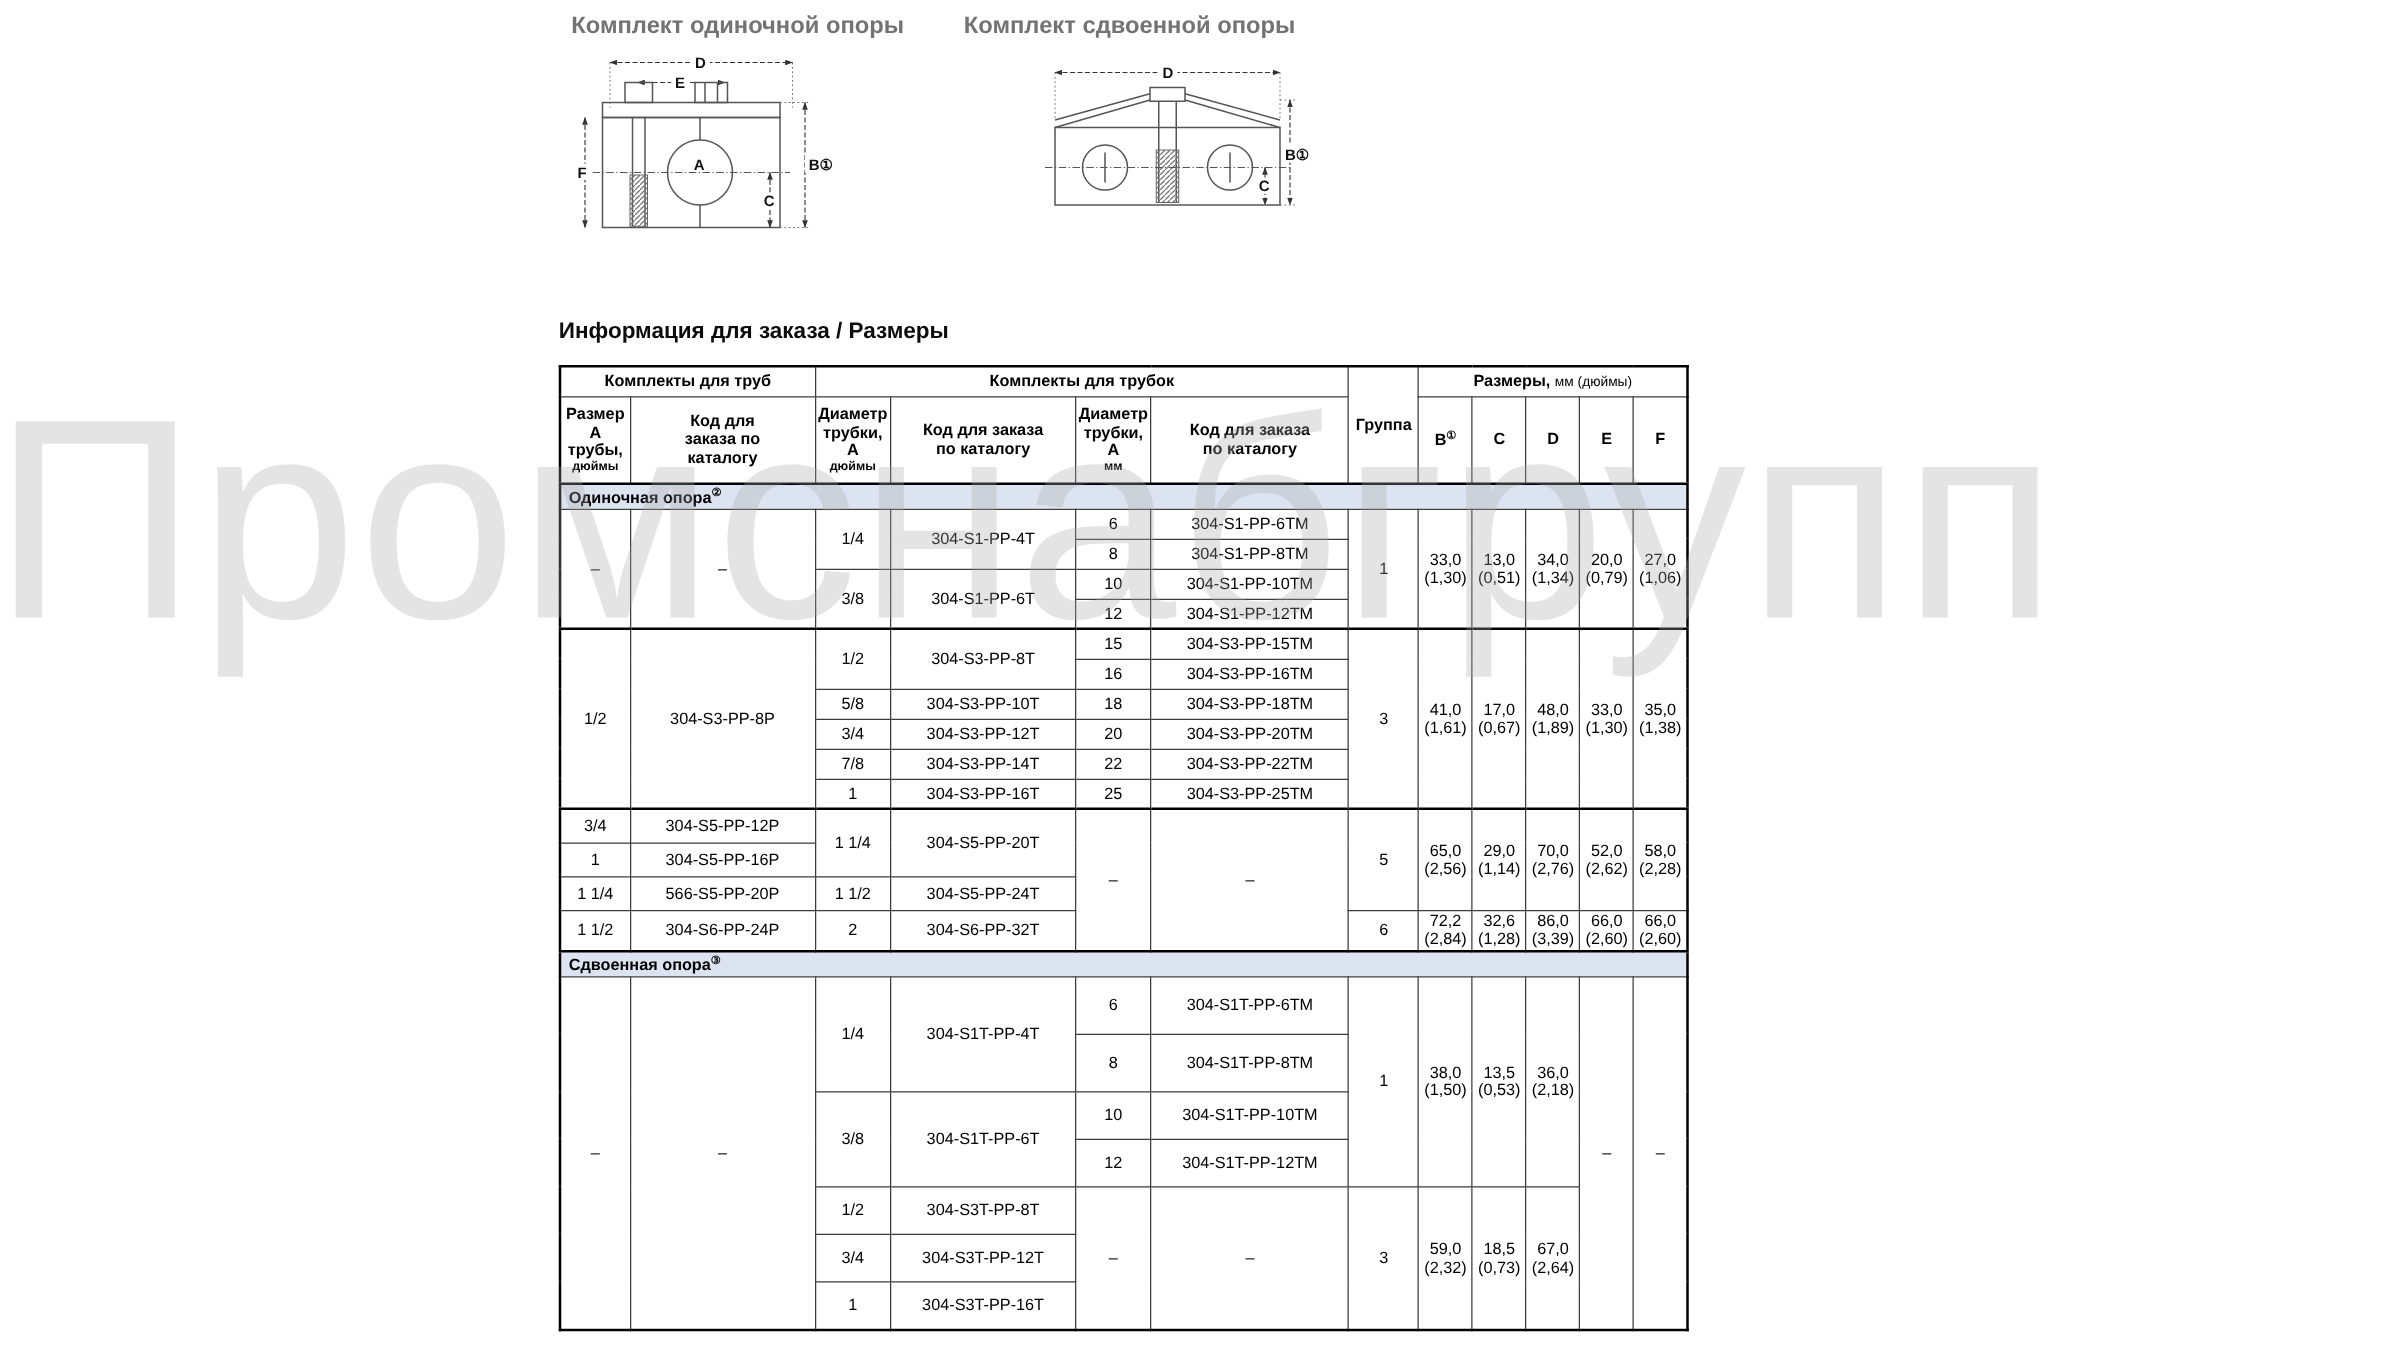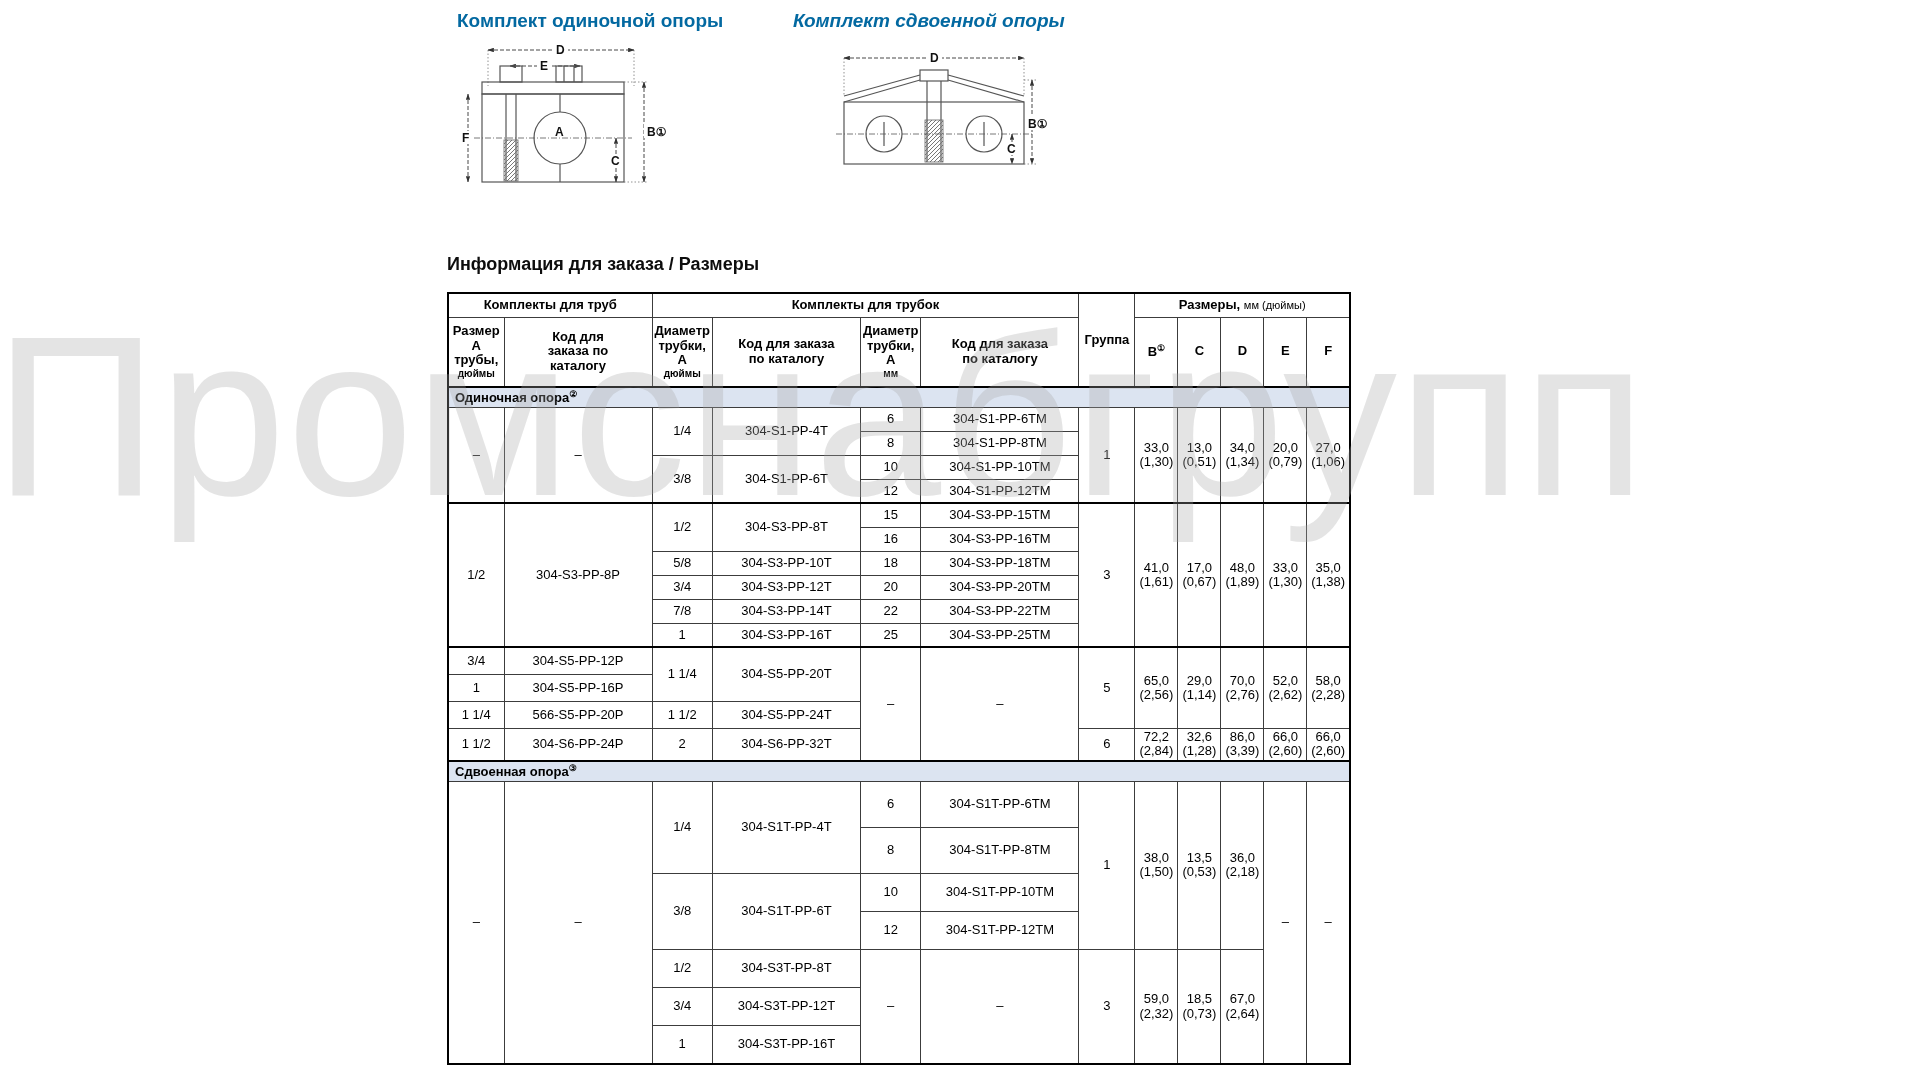--- a/index.html
+++ b/index.html
@@ -5,22 +5,22 @@
   html,body{margin:0;padding:0;}
   body{
     width:1920px;height:1080px;background:#ffffff;position:relative;overflow:hidden;
     font-family:"Liberation Sans", sans-serif;color:#000;
   }
   .wm{
     position:absolute;left:-6px;top:302px;z-index:6;pointer-events:none;
     font-size:228px;line-height:1;letter-spacing:1px;white-space:nowrap;
     color:#a8a8a8;opacity:0.30;font-weight:400;
   }
-  .diag-title{position:absolute;top:10px;font-size:19px;font-weight:bold;color:#0369a1;z-index:2;}
-  #t1{left:457px;} #t2{left:793px;font-style:italic;}
+  .diag-title{position:absolute;top:10px;font-size:19px;font-weight:bold;color:#737373;z-index:2;}
+  #t1{left:457px;} #t2{left:771px;}
   .order-title{position:absolute;left:447px;top:254px;font-size:18px;font-weight:bold;color:#0d0d0d;z-index:2;}
   .drawing{position:absolute;z-index:2;}
   #svg1{left:448px;top:36px;} #svg2{left:828px;top:44px;}
   svg .body{stroke:#555;stroke-width:1.2;fill:none;}
   svg .dim{stroke:#333;stroke-width:0.9;stroke-dasharray:4 2;fill:none;}
   svg .ext{stroke:#777;stroke-width:0.8;stroke-dasharray:1.5 2;fill:none;}
   svg .cl{stroke:#555;stroke-width:0.8;stroke-dasharray:6 2 1 2;fill:none;}
   svg .lbl{font-family:"Liberation Sans",sans-serif;font-size:12px;font-weight:bold;fill:#111;}
   svg .lblbg{fill:#ffffff;}
 

